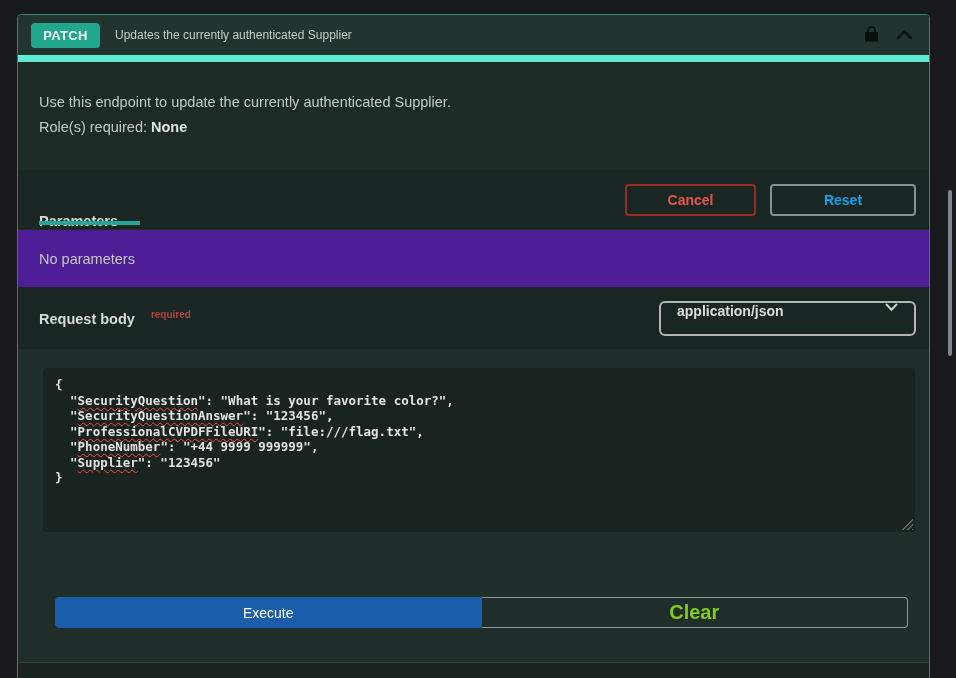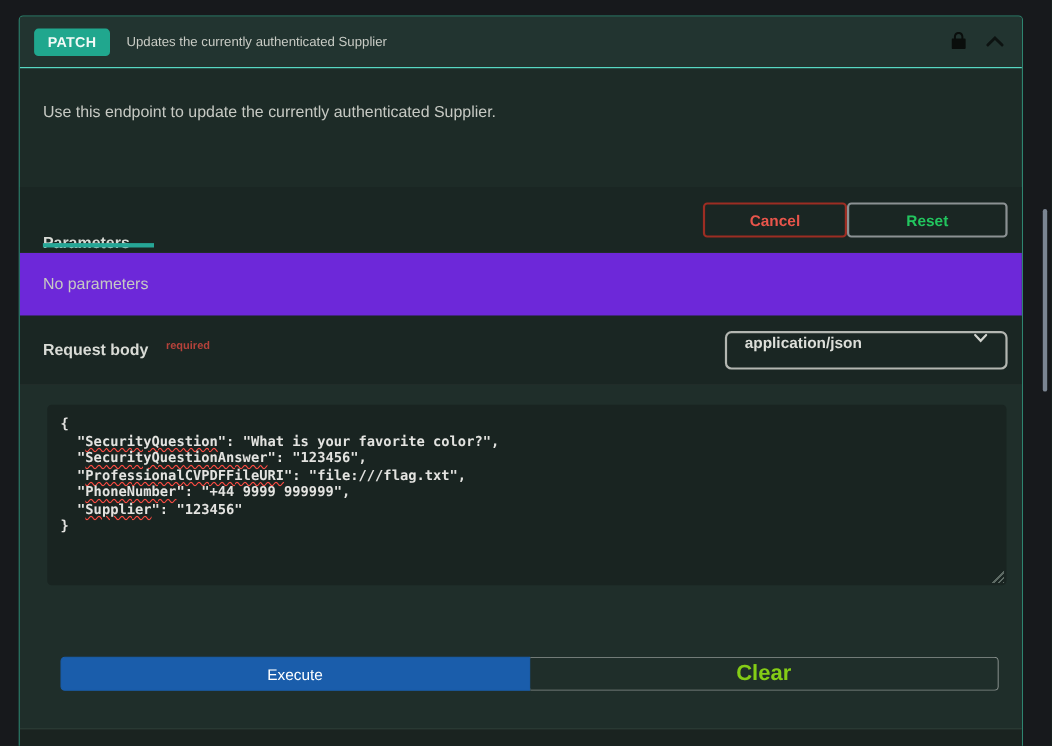--- a/index.html
+++ b/index.html
@@ -14,21 +14,21 @@
     width:913px; height:700px;
     background:#1d2b27;
     border:1px solid #2e8570;
     border-radius:4px;
     overflow:hidden;
   }
   
   .op-header {
     height:47px;
     background:#223430;
-    border-bottom:1px solid #5eead4;
+    border-bottom:7px solid #5eead4;
     display:flex; align-items:center;
     padding:0 14px 0 13px;
     cursor:pointer;
   }
   .method-badge {
     width:69px; height:25px;
     background:#20a78e;
     border-radius:4px;
     color:#f2faf7;
     font-size:13px; font-weight:bold;
@@ -77,45 +77,45 @@
     display:flex; align-items:flex-end;
     padding-right:17px;
     cursor:pointer;
   }
   .tab-item .tab-label { font-size:14.5px; font-weight:bold; color:#d9dbd6; }
   .tab-item .tab-underline {
     position:absolute; left:0; bottom:4px;
     width:101px; height:4px;
     background:#26a696;
   }
-  .header-buttons { margin-left:auto; display:flex; }
+  .header-buttons { margin-left:auto; display:flex; gap:14px; }
   .btn-cancel {
     width:131px; height:32px;
     background:transparent;
     border:2px solid #9c2d23;
     border-radius:4px;
     color:#e8554b;
     font-family:"Liberation Sans", sans-serif;
     font-size:14px; font-weight:bold;
     cursor:pointer;
   }
   .btn-reset {
     width:146px; height:32px;
     background:transparent;
     border:2px solid #8b9193;
     border-radius:4px;
-    color:#22c55e;
+    color:#0ea5e9;
     font-family:"Liberation Sans", sans-serif;
     font-size:14px; font-weight:bold;
     cursor:pointer;
   }
   
   .no-params {
     height:57px;
-    background:#6d28d9;
+    background:#4c1d95;
     padding:21px 21px 0;
     font-size:14.5px;
     color:#c6c9c3;
   }
   
   .reqbody-header { height:63px; }
   .reqbody-label { font-size:14.5px; font-weight:bold; color:#d9dbd6; }
   .required-badge {
     font-size:10px;
     color:#b5423b;
@@ -238,20 +238,21 @@
           <svg width="17" height="11" viewBox="0 0 17 11">
               <path d="M2 9 L8.5 2.5 L15 9" stroke="#0d1311" stroke-width="2.6" fill="none" stroke-linecap="round"></path>
             </svg>
         </span>
       </button>
     </span>
   </div>
 
   <div class="op-desc">
     <div>Use this endpoint to update the currently authenticated Supplier.</div>
+    <div><span>Role(s) required: </span><b>None</b></div>
   </div>
 
   <div class="section-header">
     <div class="tab-item">
       <span class="tab-label">Parameters</span>
       <span class="tab-underline"></span>
     </div>
     <div class="header-buttons">
       <button class="btn-cancel">Cancel</button>
       <button class="btn-reset">Reset</button>

